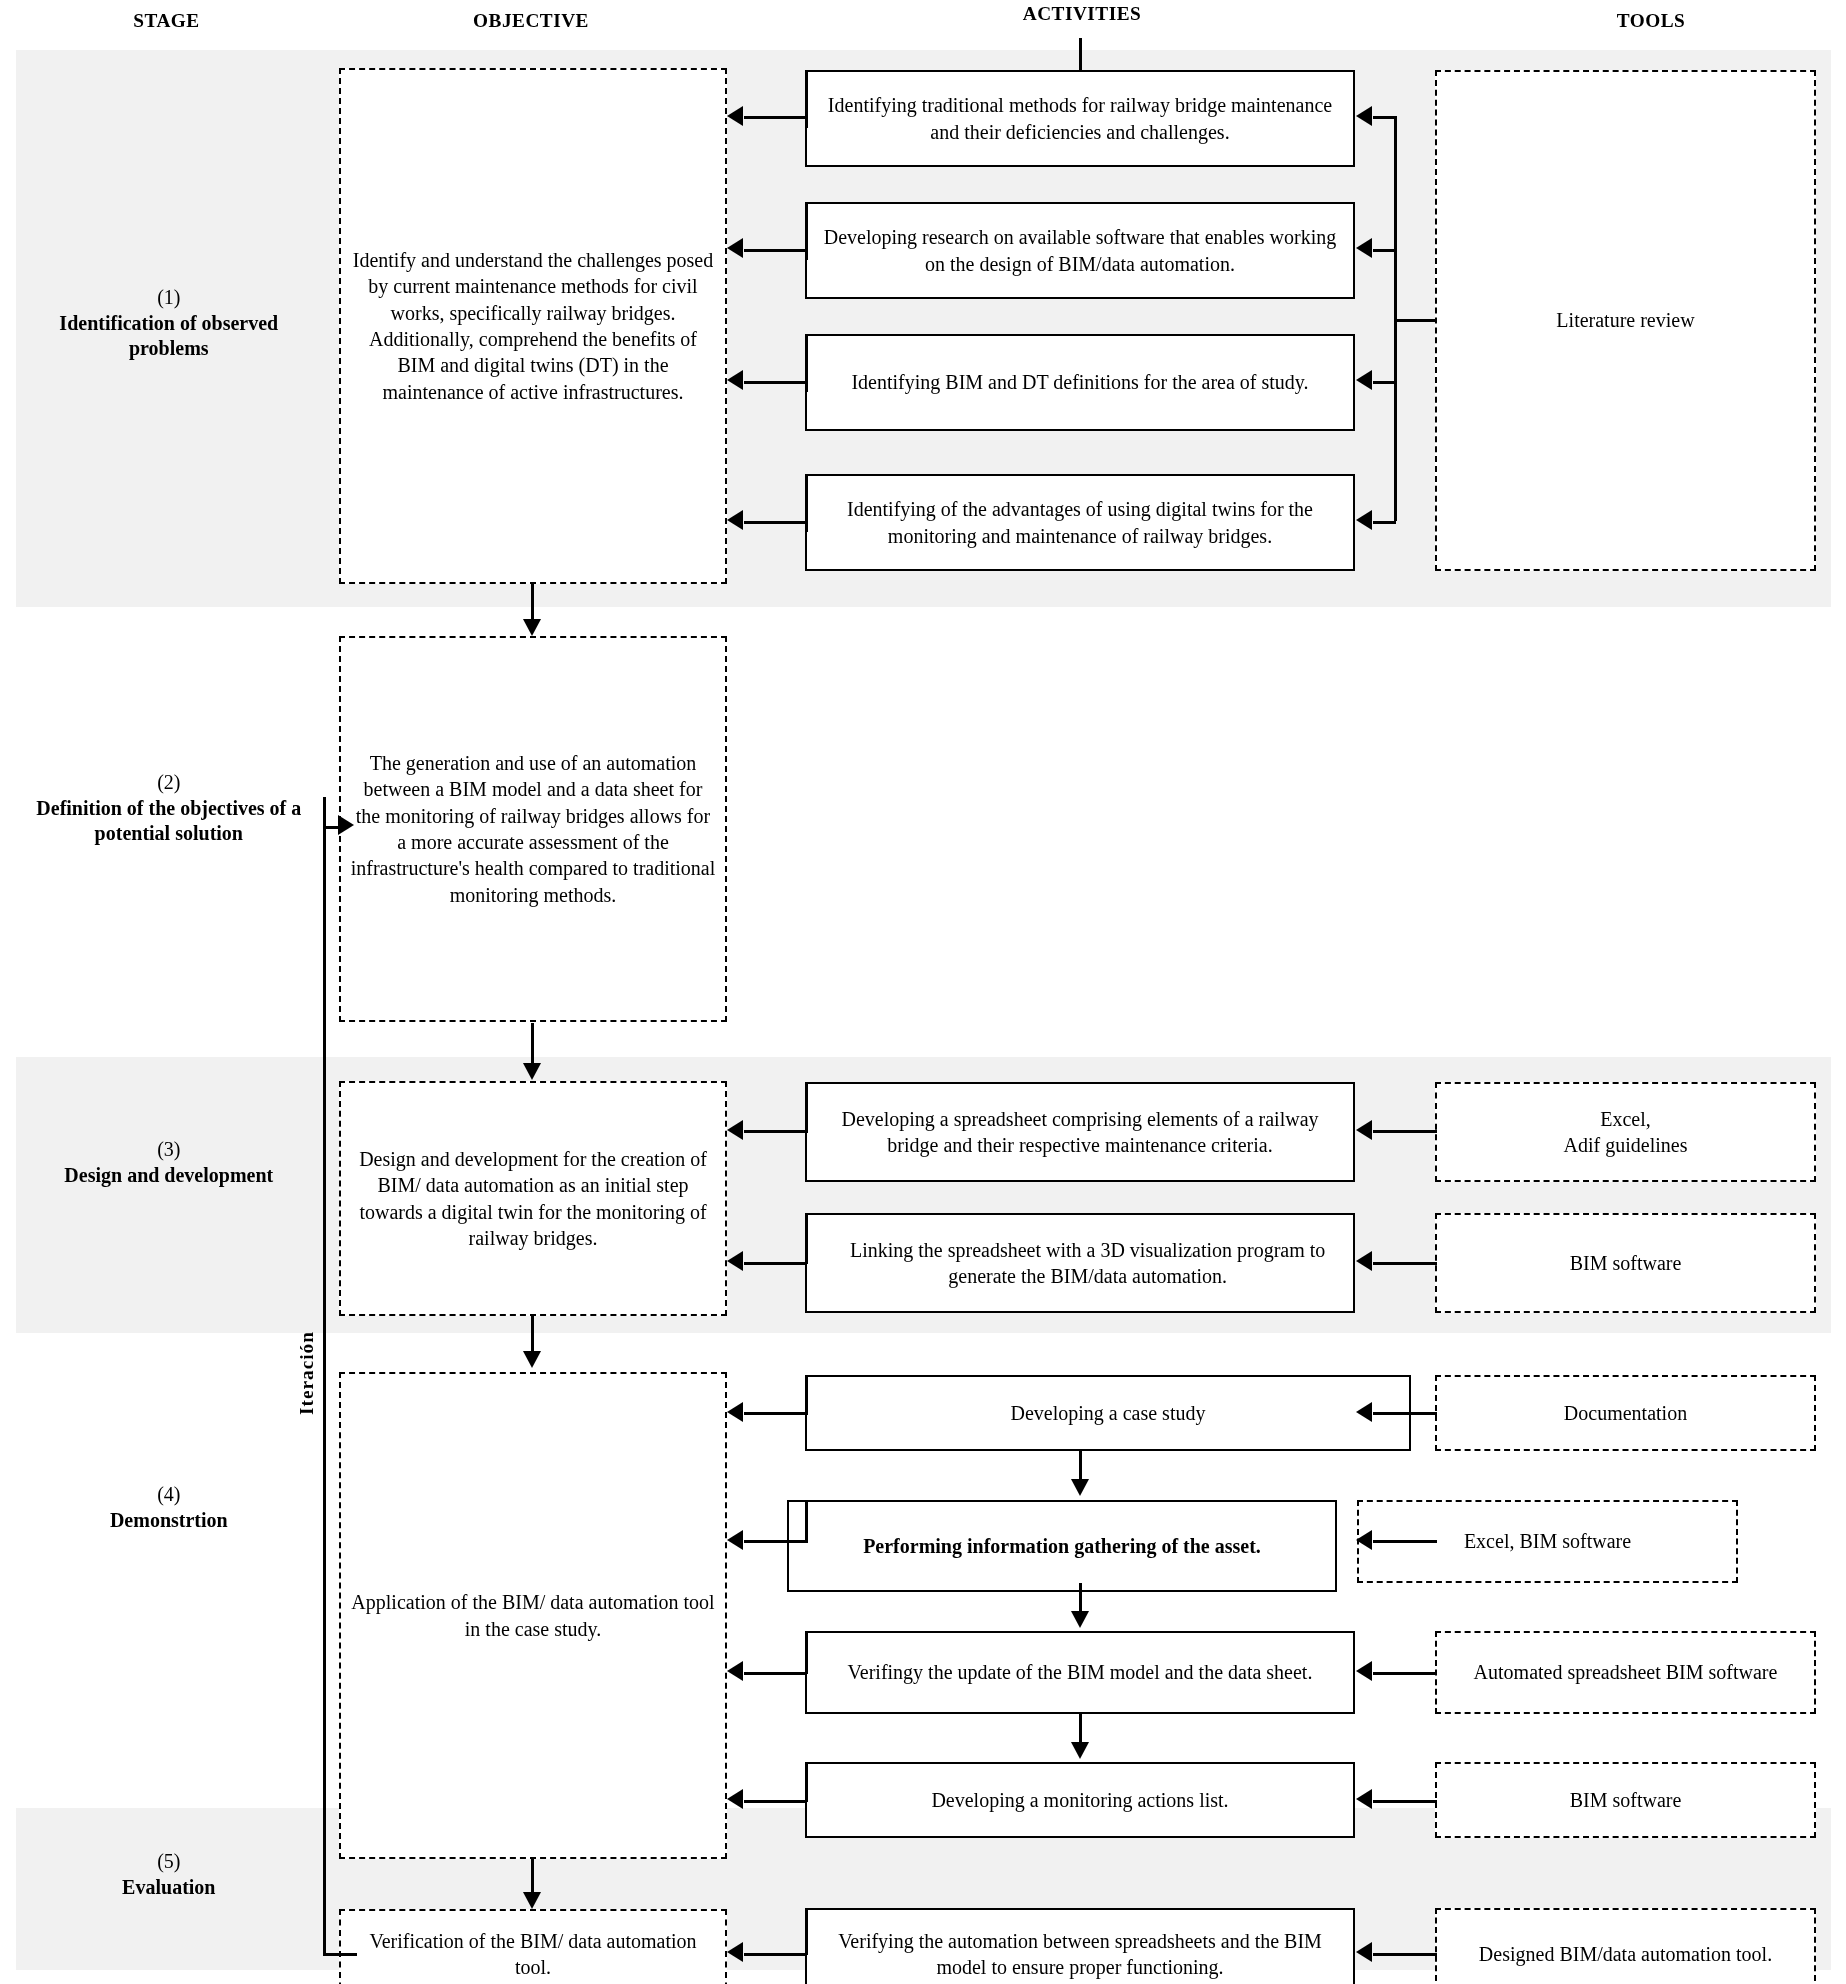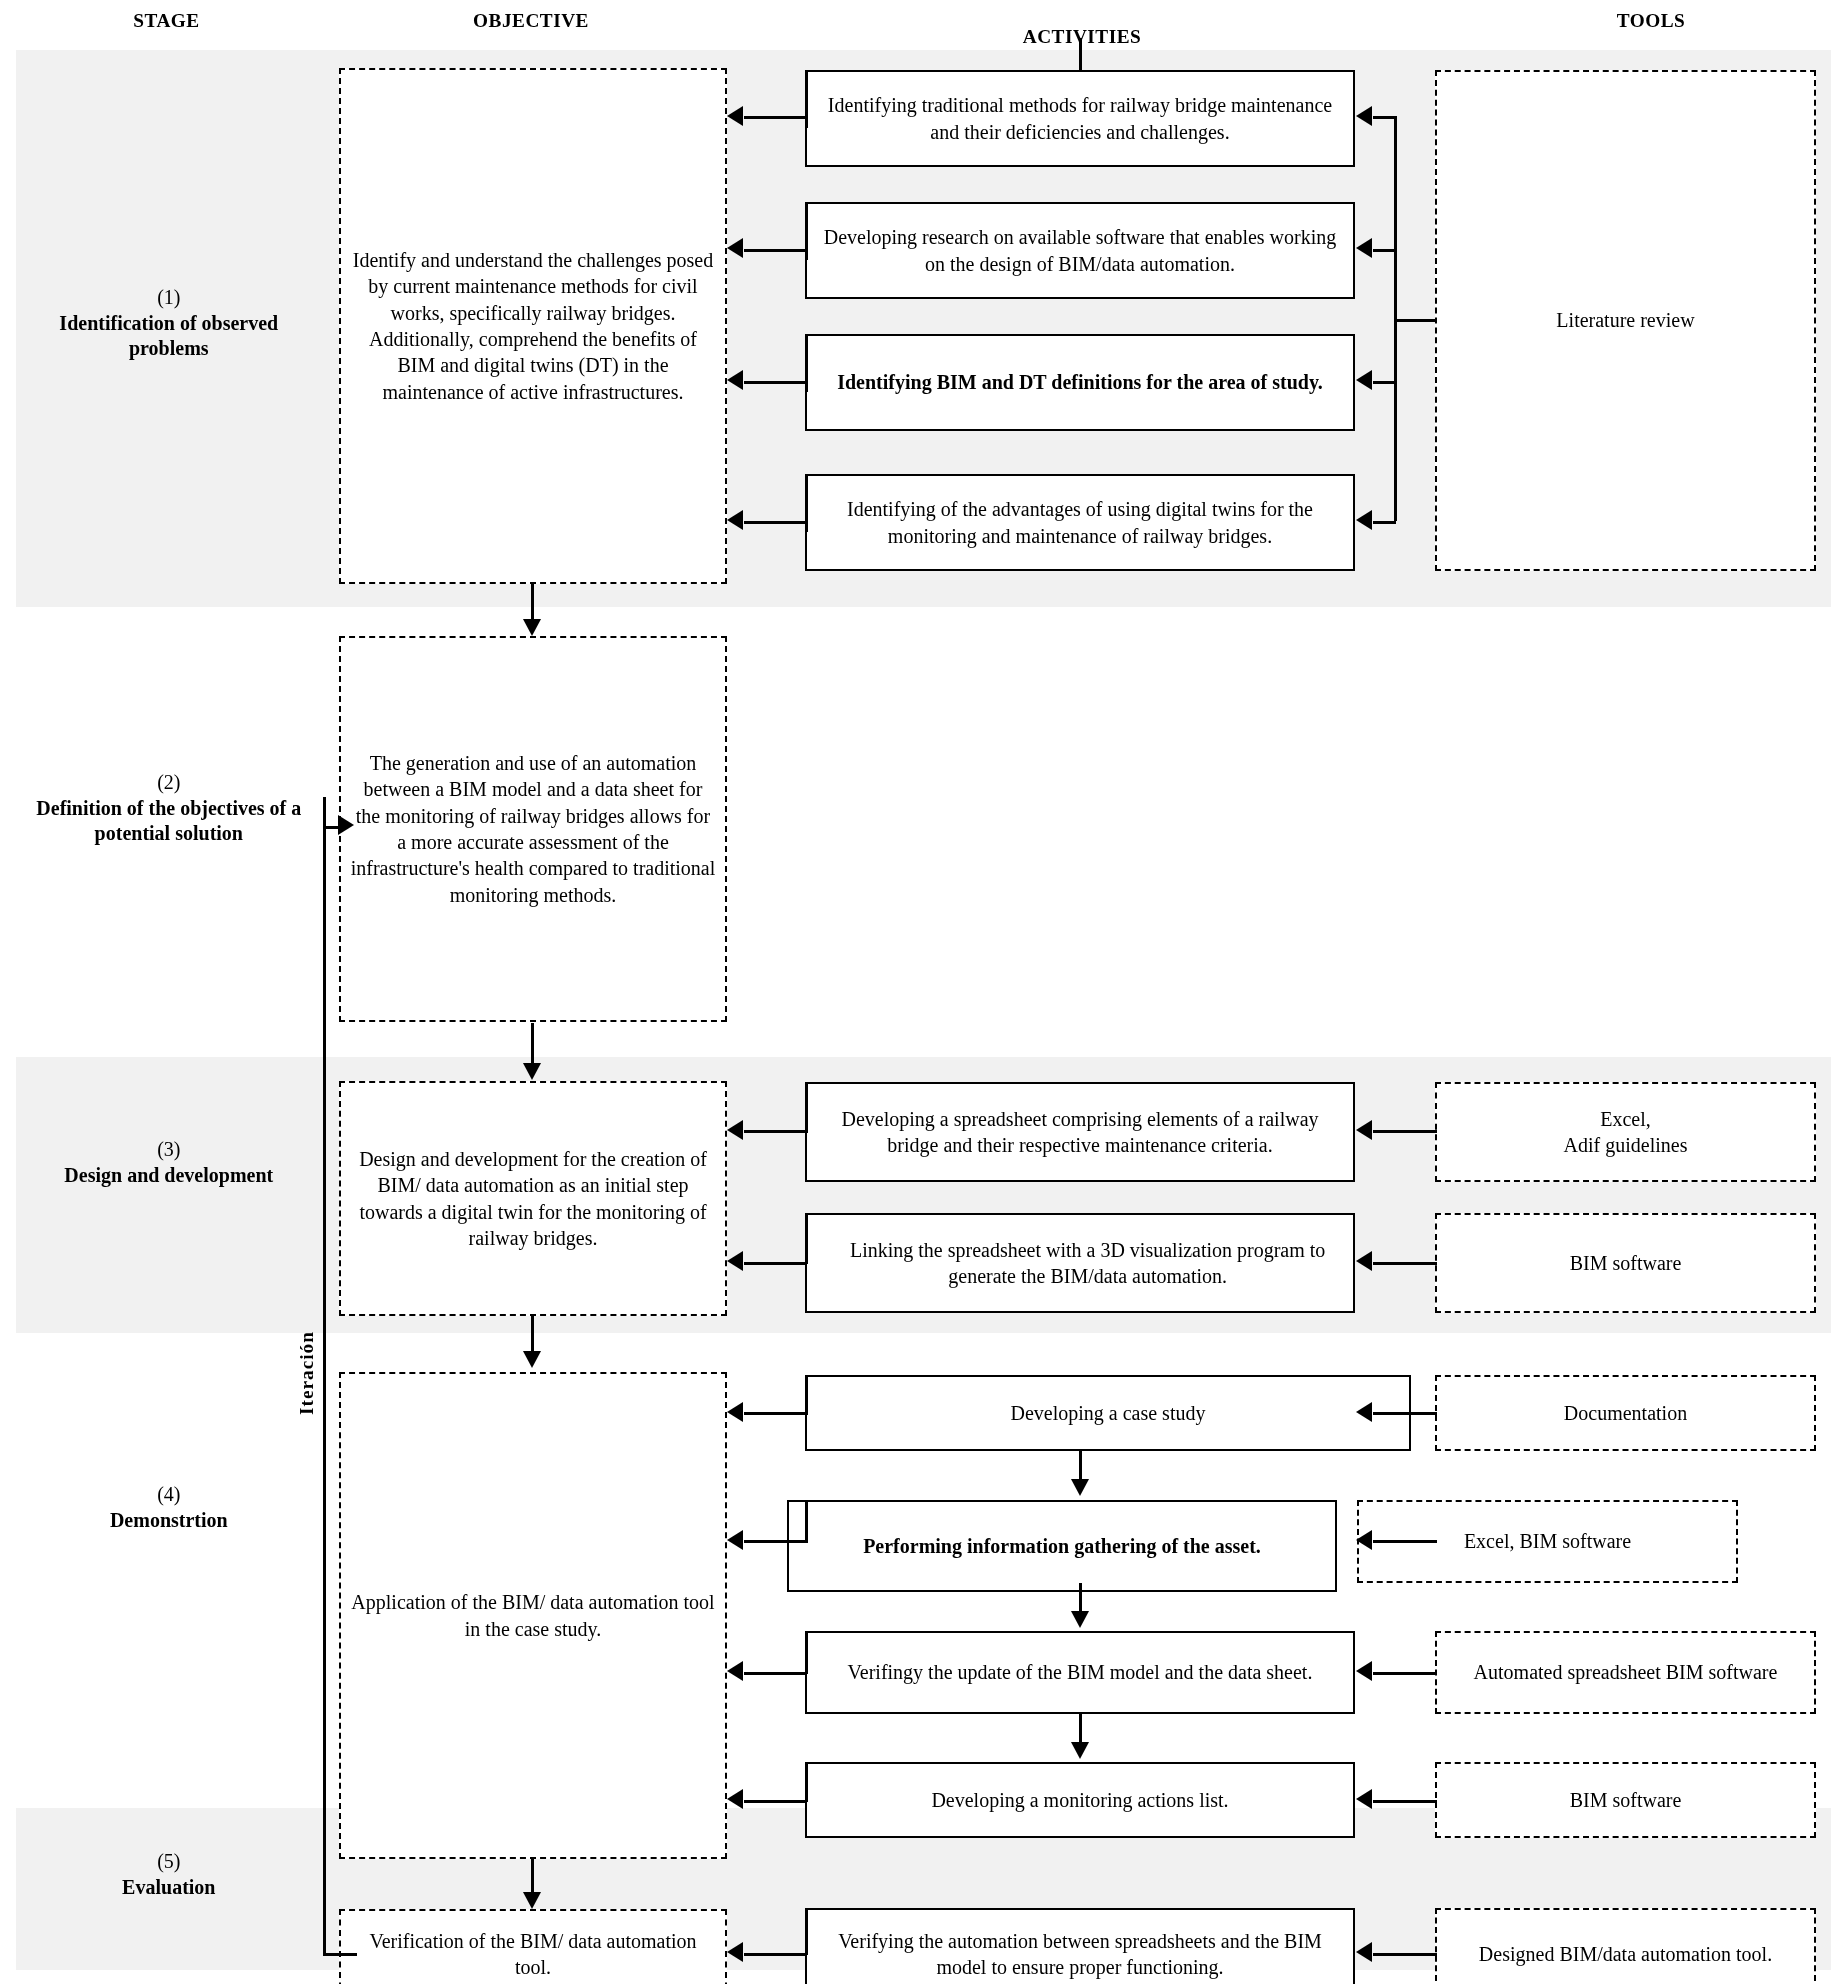--- a/index.html
+++ b/index.html
@@ -78,41 +78,41 @@
 <body>
 
 <div id="root">
 
   <div class="band" style="top:50px;height:557px;"></div>
   <div class="band" style="top:1057px;height:276px;"></div>
   <div class="band" style="top:1808px;height:162px;"></div>
 
   <div class="col-head" style="left:87px;top:9.7px;width:159px;">STAGE</div>
   <div class="col-head" style="left:444px;top:9.7px;width:174px;">OBJECTIVE</div>
-  <div class="col-head" style="left:995px;top:26px;width:174px;">ACTIVITIES</div>
+  <div class="col-head" style="left:995px;top:3px;width:174px;">ACTIVITIES</div>
   <div class="col-head" style="left:1569px;top:9.7px;width:164px;">TOOLS</div>
 
   <div class="ln vline" style="left:1079px;top:38px;height:32px;"></div>
 
   <div class="stage-label" style="left:19.3px;top:285px;width:299px;">
     <div class="stage-num">(1)</div>
     <div class="stage-name">Identification of observed problems</div>
   </div>
 
   <div class="box dashed" style="left:339px;top:68px;width:388px;height:516px;">
     <span class="txt">Identify and understand the challenges posed by current maintenance methods for civil works, specifically railway bridges. Additionally, comprehend the benefits of BIM and digital twins (DT) in the maintenance of active infrastructures.</span>
   </div>
 
   <div class="box solid" style="left:805px;top:70px;width:550px;height:97px;">
     <span class="txt">Identifying traditional methods for railway bridge maintenance and their deficiencies and challenges.</span>
   </div>
   <div class="box solid" style="left:805px;top:202px;width:550px;height:97px;">
     <span class="txt">Developing research on available software that enables working on the design of BIM/data automation.</span>
   </div>
-  <div class="box solid" style="left:805px;top:334px;width:550px;height:97px;font-weight:bold;">
+  <div class="box solid" style="left:805px;top:334px;width:550px;height:97px;">
     <span class="txt">Identifying  BIM and DT definitions for the area of study.</span>
   </div>
   <div class="box solid" style="left:805px;top:474px;width:550px;height:97px;">
     <span class="txt">Identifying of the advantages of using digital twins for the monitoring and maintenance of railway bridges.</span>
   </div>
 
   <div class="box dashed" style="left:1435px;top:70px;width:381px;height:501px;">
     <span class="txt">Literature review</span>
   </div>
 

